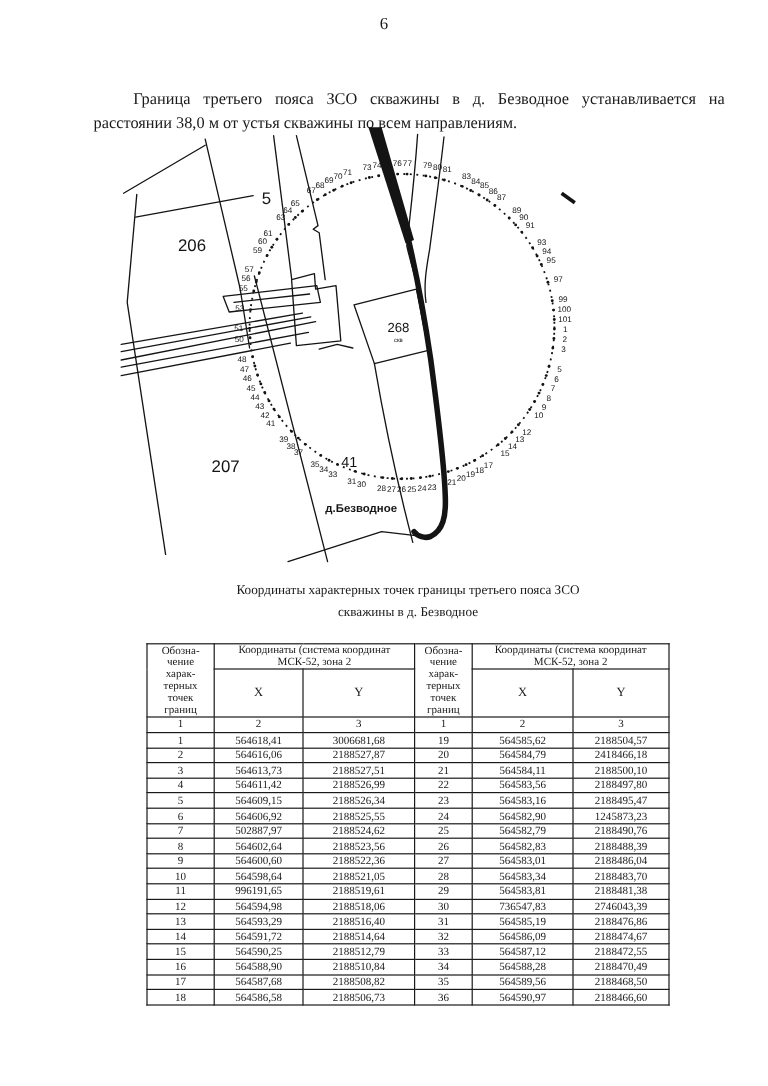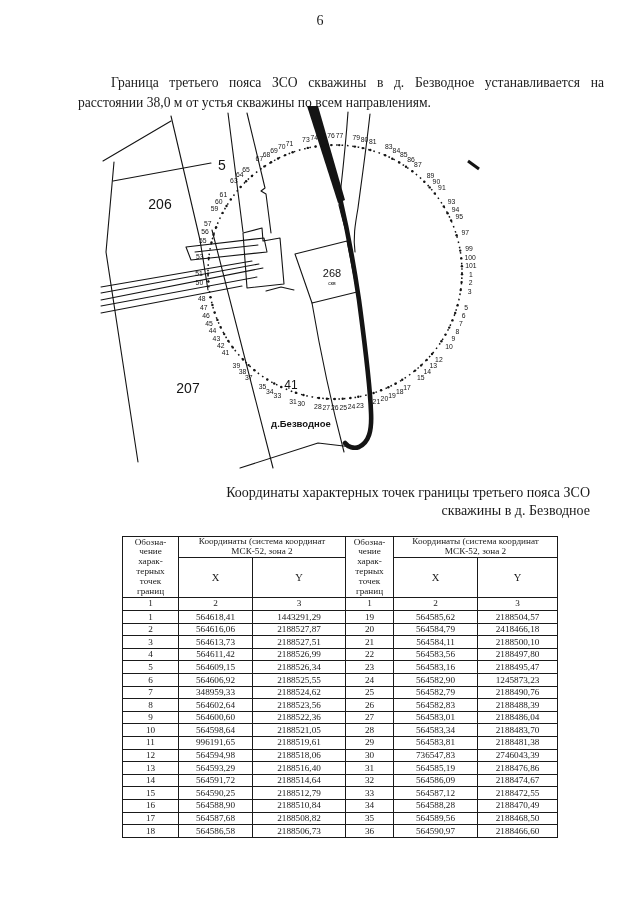--- a/index.html
+++ b/index.html
@@ -17,22 +17,22 @@
   }
   .map-wrap{position:absolute;left:95px;top:104px;width:450px;height:372px;}
   svg{display:block;}
   svg text{fill:#141414;font-family:"Liberation Sans", sans-serif;}
   .pt-label{font-size:6.8px;}
   .map-line{stroke:#141414;fill:none;stroke-width:1.1;stroke-linejoin:round;stroke-linecap:round;}
   .map-thick{stroke:#141414;fill:none;stroke-width:4.6;stroke-linecap:round;}
   .map-dash-mark{stroke:#141414;stroke-width:3;stroke-linecap:butt;}
   .zso-circle{stroke:#141414;fill:none;stroke-width:1.5;stroke-dasharray:1.6 3.8;}
   .table-title{
-    position:absolute;top:484px;left:90px;width:500px;text-align:right;
-    font-size:14px;line-height:17.5px;
+    position:absolute;top:484px;left:90px;width:500px;text-align:center;
+    font-size:11px;line-height:17.5px;
   }
   table.coords{
     position:absolute;top:536px;left:122px;border-collapse:collapse;
     table-layout:fixed;width:435px;
   }
   table.coords td{
     border:1px solid #1a1a1a;text-align:center;vertical-align:middle;
     padding:0;overflow:hidden;
   }
   table.coords{border:1.5px solid #1a1a1a;}
@@ -320,21 +320,21 @@
       <td>3</td>
       <td>1</td>
       <td>2</td>
       <td>3</td>
     </tr>
   </thead>
   <tbody id="coords-body">
       <tr>
         <td>1</td>
         <td>564618,41</td>
-        <td>1443291,29</td>
+        <td>3006681,68</td>
         <td>19</td>
         <td>564585,62</td>
         <td>2188504,57</td>
       </tr>
       <tr>
         <td>2</td>
         <td>564616,06</td>
         <td>2188527,87</td>
         <td>20</td>
         <td>564584,79</td>
@@ -367,21 +367,21 @@
       <tr>
         <td>6</td>
         <td>564606,92</td>
         <td>2188525,55</td>
         <td>24</td>
         <td>564582,90</td>
         <td>1245873,23</td>
       </tr>
       <tr>
         <td>7</td>
-        <td>348959,33</td>
+        <td>502887,97</td>
         <td>2188524,62</td>
         <td>25</td>
         <td>564582,79</td>
         <td>2188490,76</td>
       </tr>
       <tr>
         <td>8</td>
         <td>564602,64</td>
         <td>2188523,56</td>
         <td>26</td>

